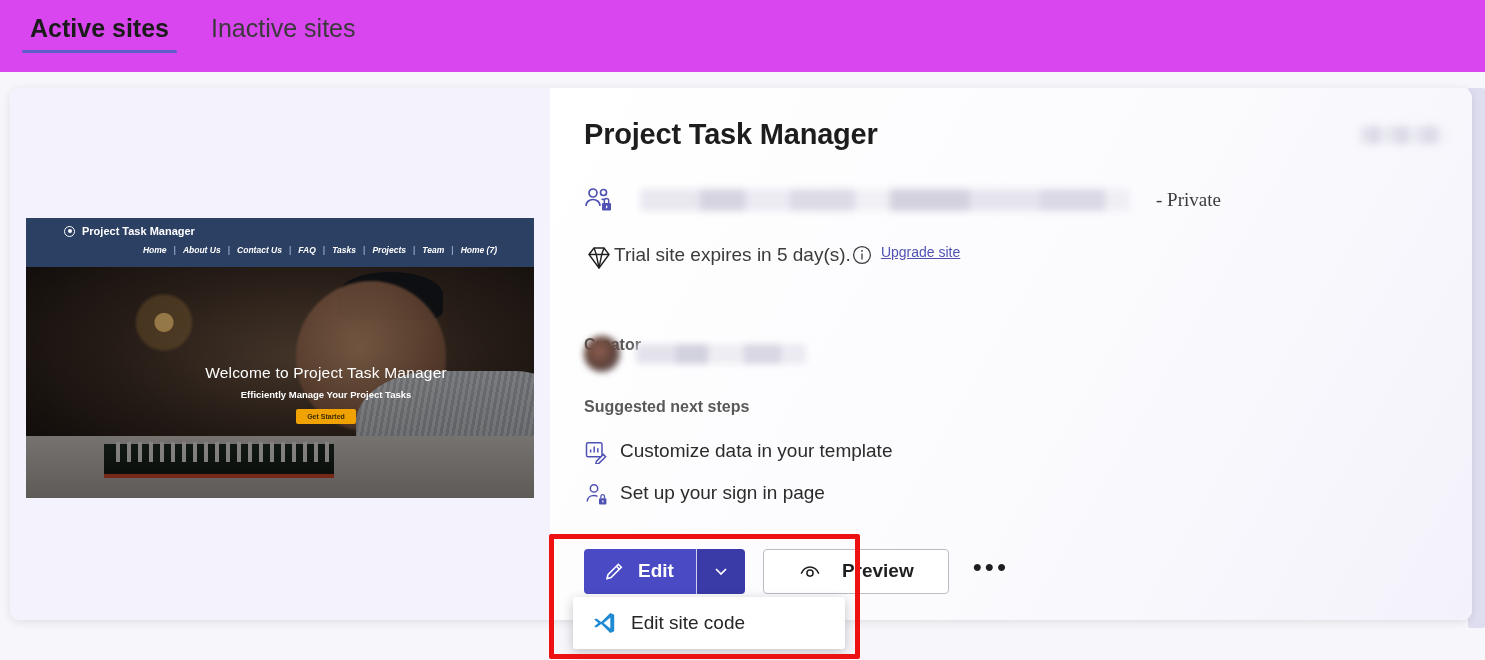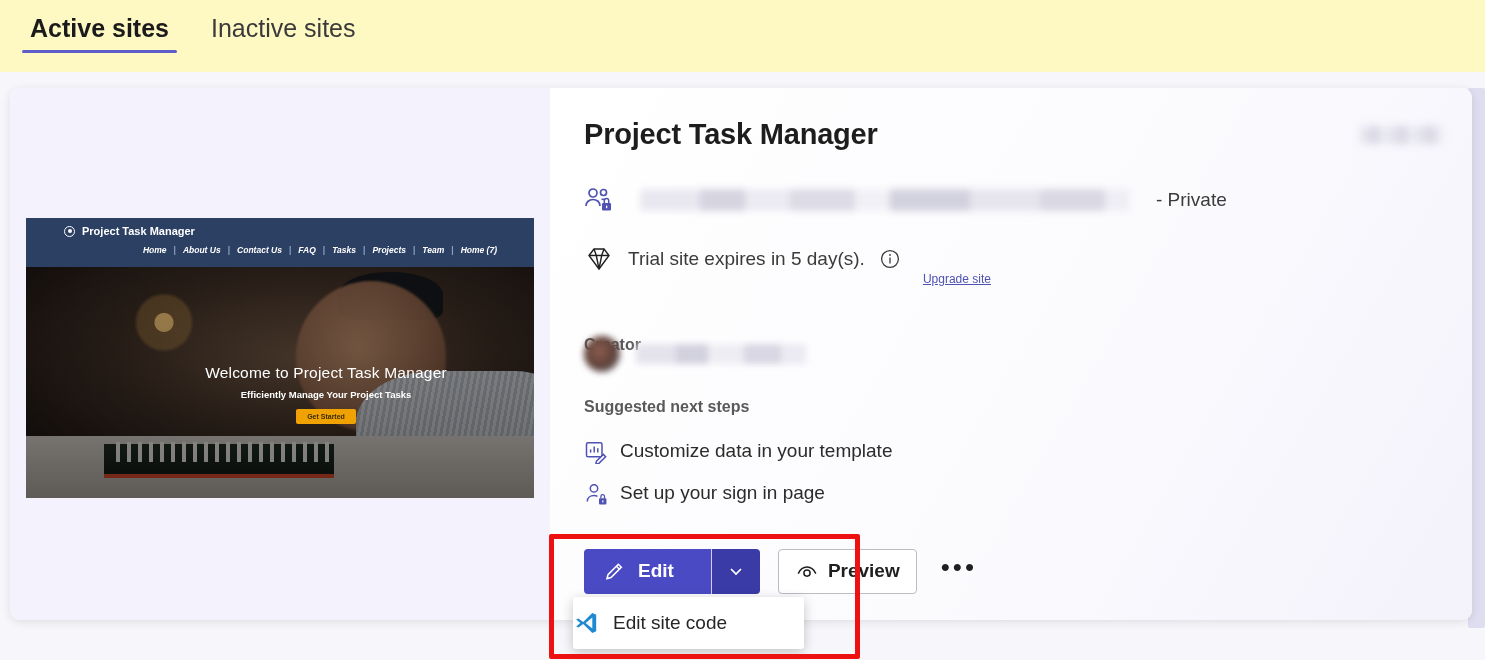--- a/index.html
+++ b/index.html
@@ -13,21 +13,21 @@
   }
 
   
   .tabbar {
     position: absolute;
     left: 0; top: 0;
     width: 1485px; height: 72px;
     display: flex;
     align-items: flex-start;
     padding-left: 22px;
-    background: #fef9c3;
+    background: #d946ef;
   }
   .tab {
     position: relative;
     padding: 14px 8px 10px 8px;
     margin-right: 26px;
     font-size: 25px;
     color: #3a3a3a;
     cursor: pointer;
     white-space: nowrap;
   }
@@ -221,46 +221,45 @@
     width: 84px; height: 18px;
     border-radius: 3px;
     background: repeating-linear-gradient(90deg,#e3e2ec 0 11px,#d3d2e0 11px 19px,#ececf4 19px 28px);
     filter: blur(4px);
     opacity: .95;
   }
 
   .row-people {
     position: absolute;
     left: 34px; top: 98px;
-    display: flex; align-items: center; gap: 26px;
+    display: flex; align-items: center; gap: 26px; font-family: Liberation Serif, serif;
   }
   .blur-members {
     width: 490px; height: 22px;
     border-radius: 3px;
     background:
       linear-gradient(90deg,
         #e9e8f0 0 60px, #d5d4e0 60px 105px, #eceaf2 105px 150px,
         #dcdbe6 150px 215px, #f1f0f6 215px 250px, #d2d1de 250px 330px,
         #e6e5ef 330px 400px, #d9d8e4 400px 465px, #efeef4 465px 490px);
     filter: blur(3.5px);
   }
   .privacy-text { font-size: 19px; color: #3b3b3b; white-space: nowrap; }
 
   .row-trial {
     position: absolute;
-    left: 34px; top: 144px;
-    display: flex; align-items: center; gap: 14px;
+    left: 34px; top: 156px;
+    display: flex; 
   }
   .trial-text { font-size: 19px; color: #3b3b3b; white-space: nowrap; }
   .upgrade-link {
-    font-size: 12px; color: #4f52b2;
+    font-size: 14px; color: #4f52b2;
     text-decoration: underline;
     cursor: pointer; white-space: nowrap;
     margin-left: 8px;
-    margin-top: 40px;
   }
 
   .creator-label {
     position: absolute;
     left: 34px; top: 224px;
     font-size: 16px; color: #595959; font-weight: bold; margin-top: 24px;
   }
   .creator-row {
     position: absolute;
     left: 34px; top: 248px;
@@ -296,57 +295,58 @@
   .actions {
     position: absolute;
     left: 34px; top: 460px;
     display: flex; align-items: center; gap: 18px;
   }
   .split-btn { display: flex; height: 45px; border-radius: 4px; overflow: hidden; }
   .split-main {
     background: #4a4ac4;
     color: #fff;
     display: flex; align-items: center; gap: 12px;
-    padding: 0 37px 0 20px;
+    padding: 0 22px 0 20px;
     font-size: 19px; font-weight: bold;
     cursor: pointer;
   }
   .split-div { width: 1px; background: #cfcfee; }
   .split-chev {
     background: #3b3ba8;
     width: 48px;
     display: flex; align-items: center; justify-content: center;
     cursor: pointer;
   }
   .preview-btn {
     height: 45px;
     border: 1px solid #bcbcc4;
     border-radius: 4px;
     background: #ffffff;
-    display: flex; align-items: center; gap: 9px;
-    padding: 0 16px;
+    display: flex; align-items: center; gap: 20px;
+    padding: 0 34px;
     font-size: 19px; font-weight: bold; color: #1f1f1f;
     cursor: pointer;
   }
   .more-btn {
     font-size: 26px; letter-spacing: 3px;
     color: #1f1f1f; cursor: pointer;
     line-height: 1; padding: 6px 6px 14px 6px;
   }
 
   
   .dropdown {
     position: absolute;
     left: 573px; top: 597px;
-    width: 231px; height: 52px;
+    width: 272px; height: 52px;
     background: #ffffff;
     box-shadow: 0 3px 12px rgba(0,0,0,0.22);
     border-radius: 3px;
     display: flex; align-items: center;
     gap: 14px;
+    padding-left: 18px;
     z-index: 30;
   }
   .dropdown-label { font-size: 19px; color: #262626; white-space: nowrap; cursor: pointer; }
 
   .red-box {
     position: absolute;
     left: 549px; top: 534px;
     width: 311px; height: 125px;
     border: 5px solid #ee1111;
     border-radius: 2px;

